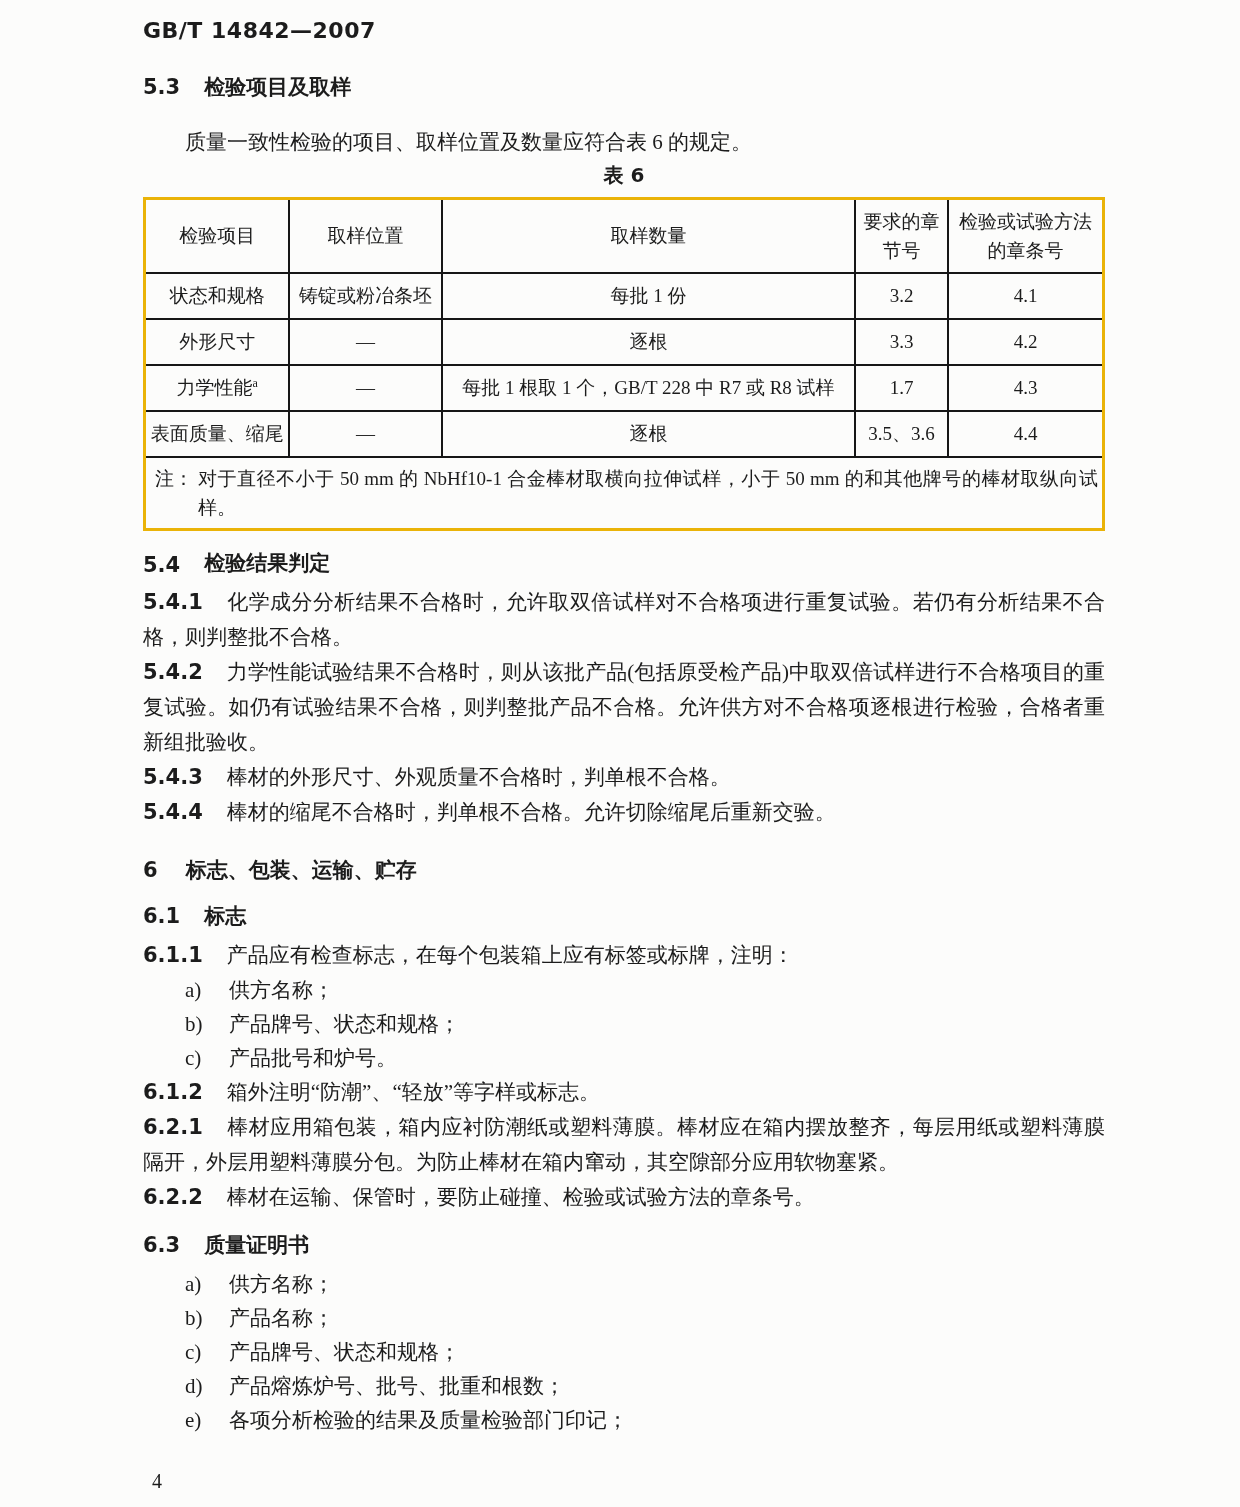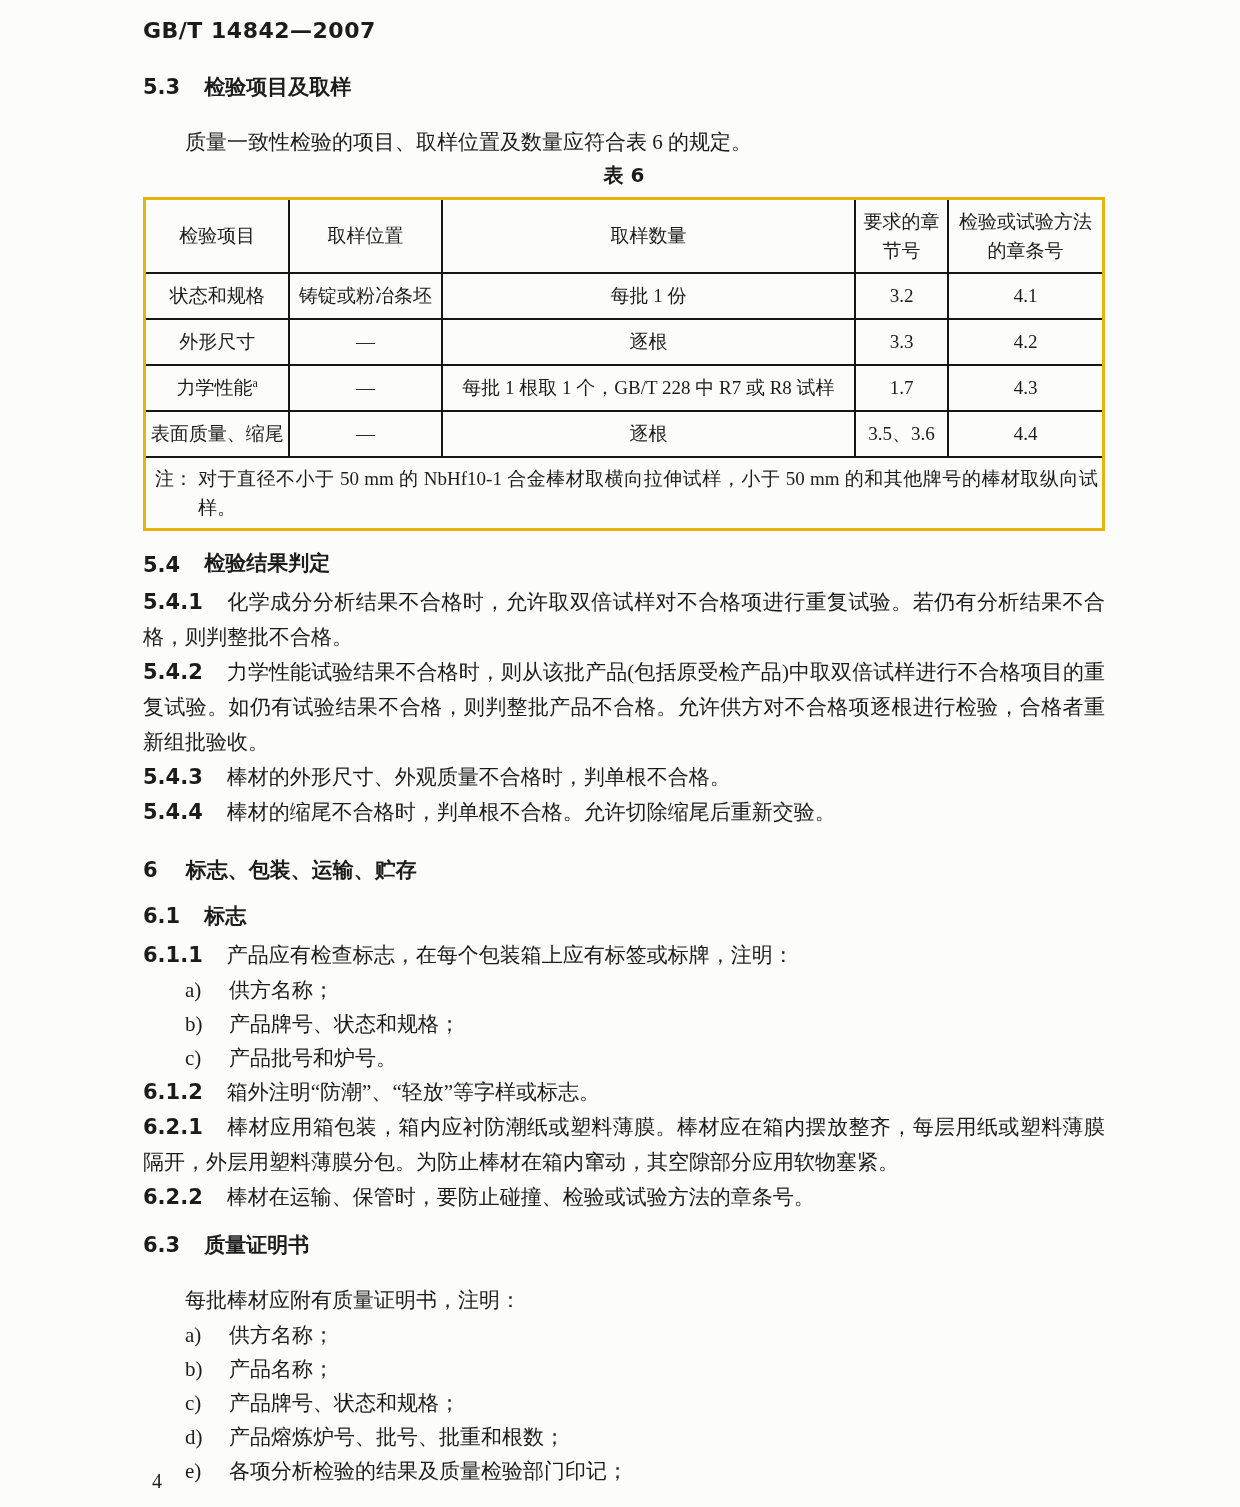--- a/index.html
+++ b/index.html
@@ -231,21 +231,20 @@
     <span class="cnum">6.2.1</span><span>棒材应用箱包装，箱内应衬防潮纸或塑料薄膜。棒材应在箱内摆放整齐，每层用纸或塑料薄膜隔开，外层用塑料薄膜分包。为防止棒材在箱内窜动，其空隙部分应用软物塞紧。</span>
   </div>
   <div class="clause">
     <span class="cnum">6.2.2</span><span>棒材在运输、保管时，要防止碰撞、检验或试验方法的章条号。</span>
   </div>
 
   <div class="h2">
     <span class="hnum">6.3</span>
     <span>质量证明书</span>
   </div>
-  <div class="para indent">每批棒材应附有质量证明书，注明：</div>
   <ul class="list">
     <li class="list-item">
       <span class="marker">a)</span>
       <span>供方名称；</span>
     </li>
     <li class="list-item">
       <span class="marker">b)</span>
       <span>产品名称；</span>
     </li>
     <li class="list-item">

